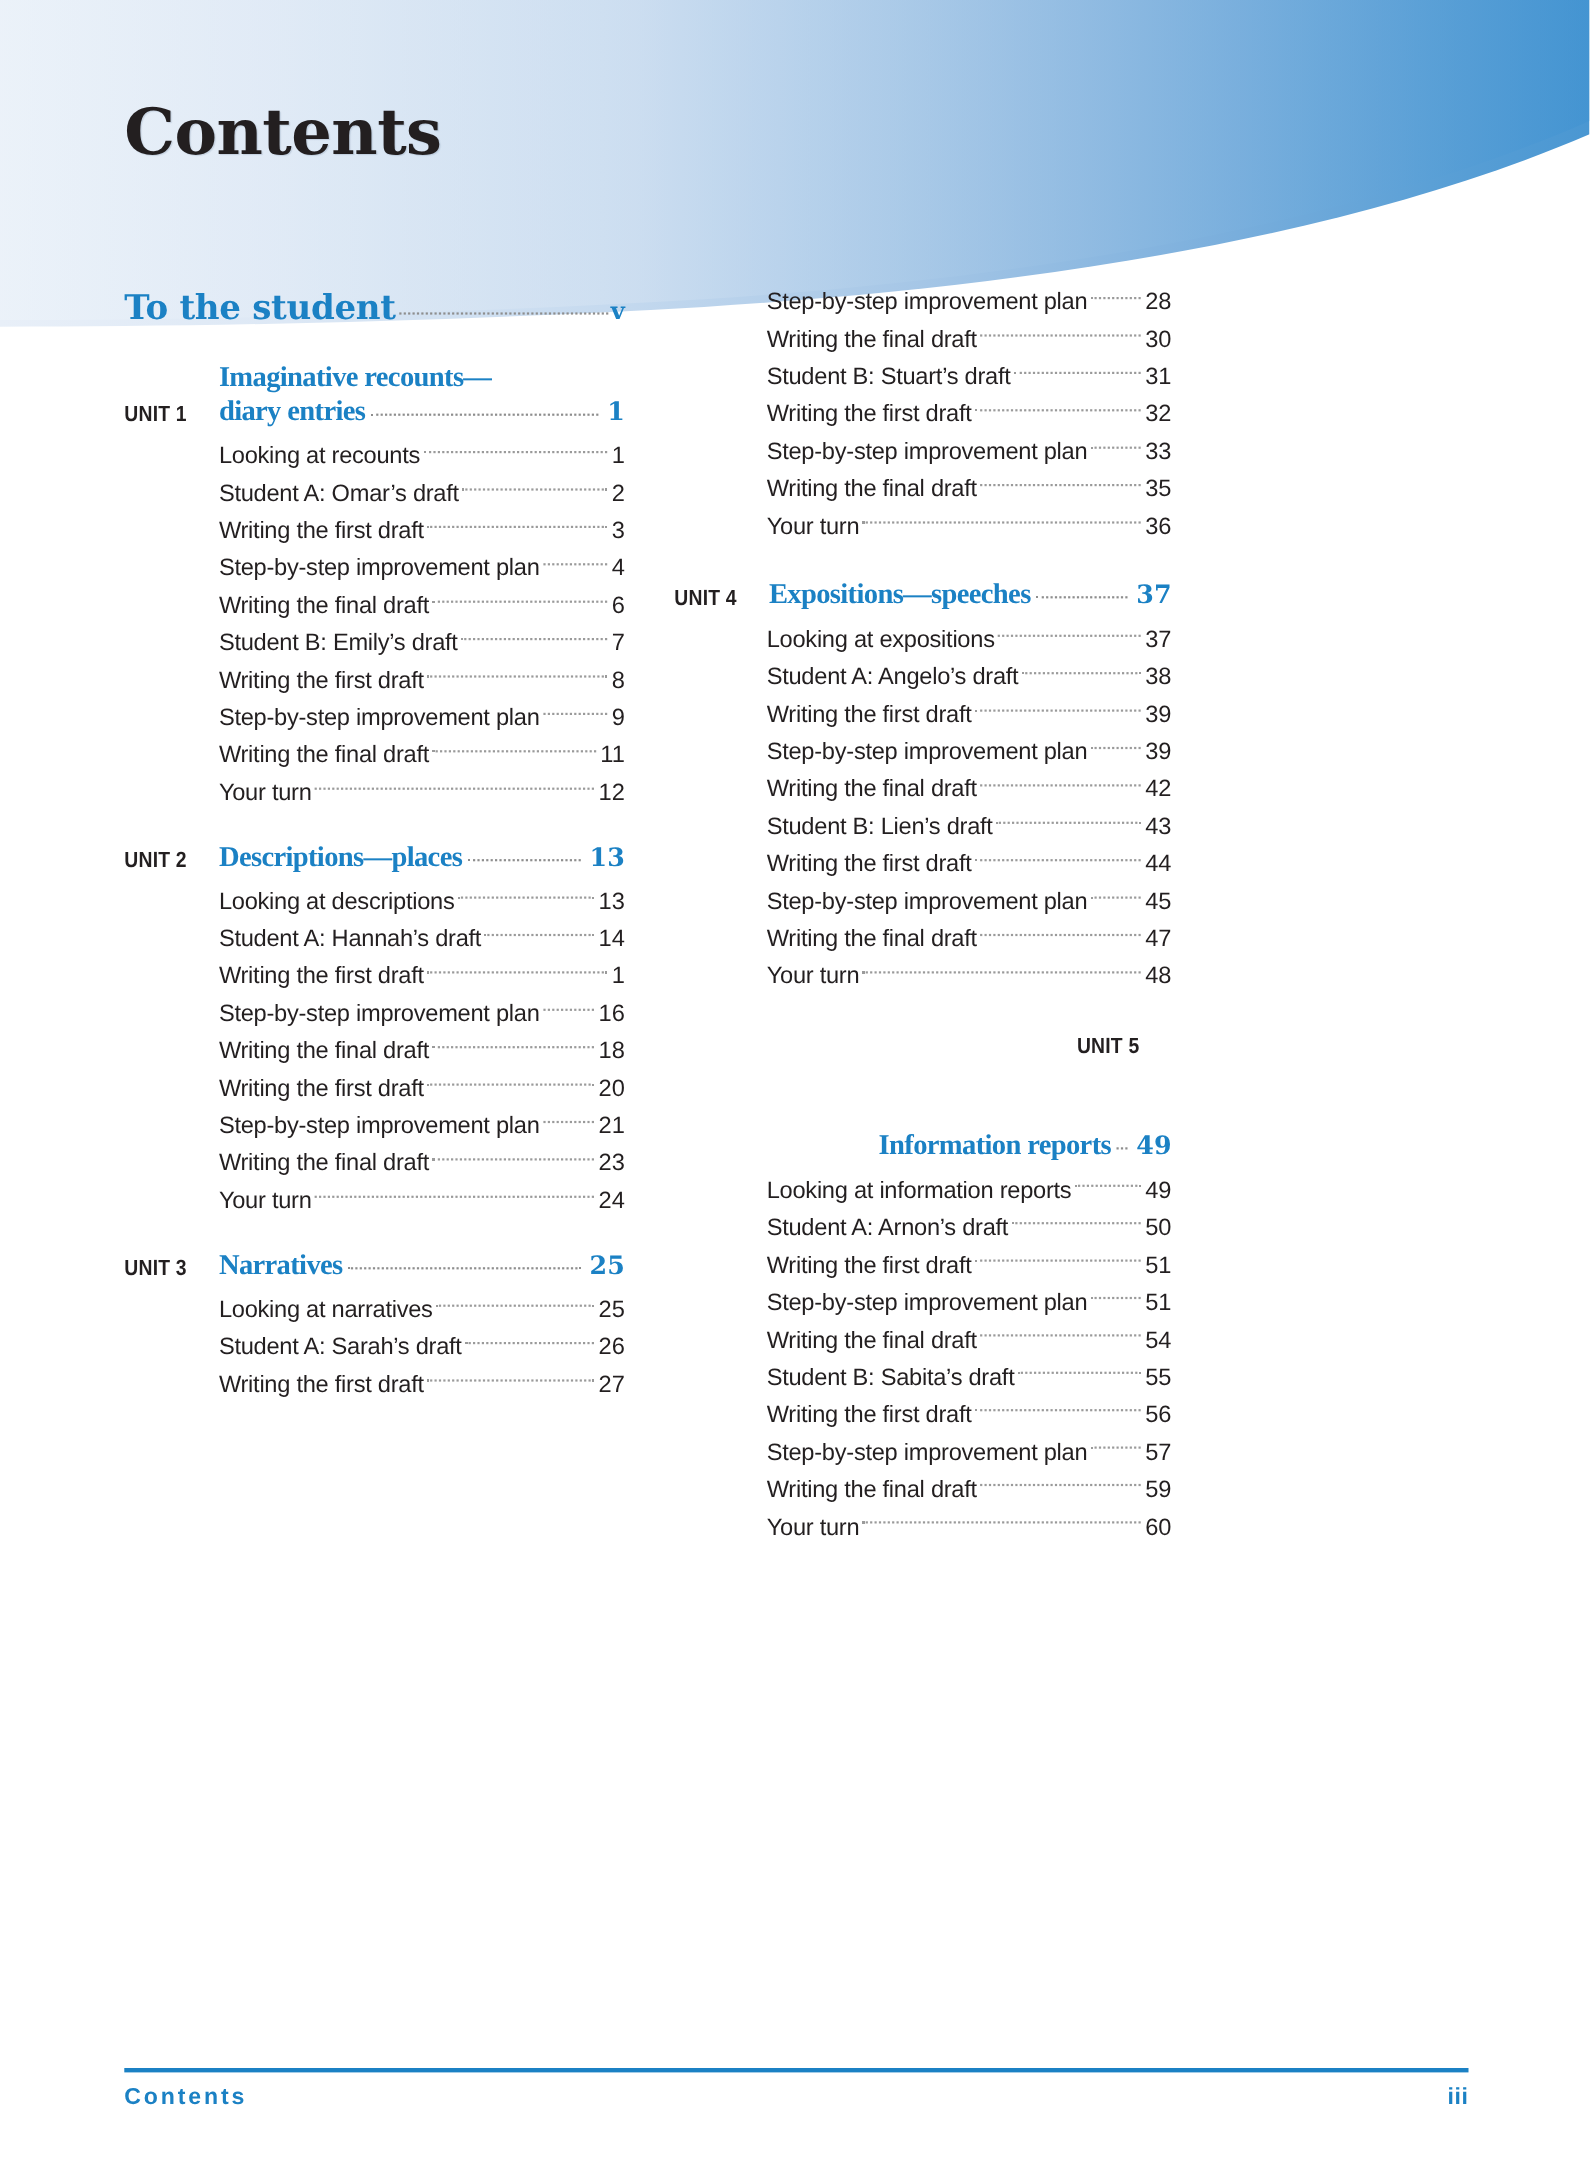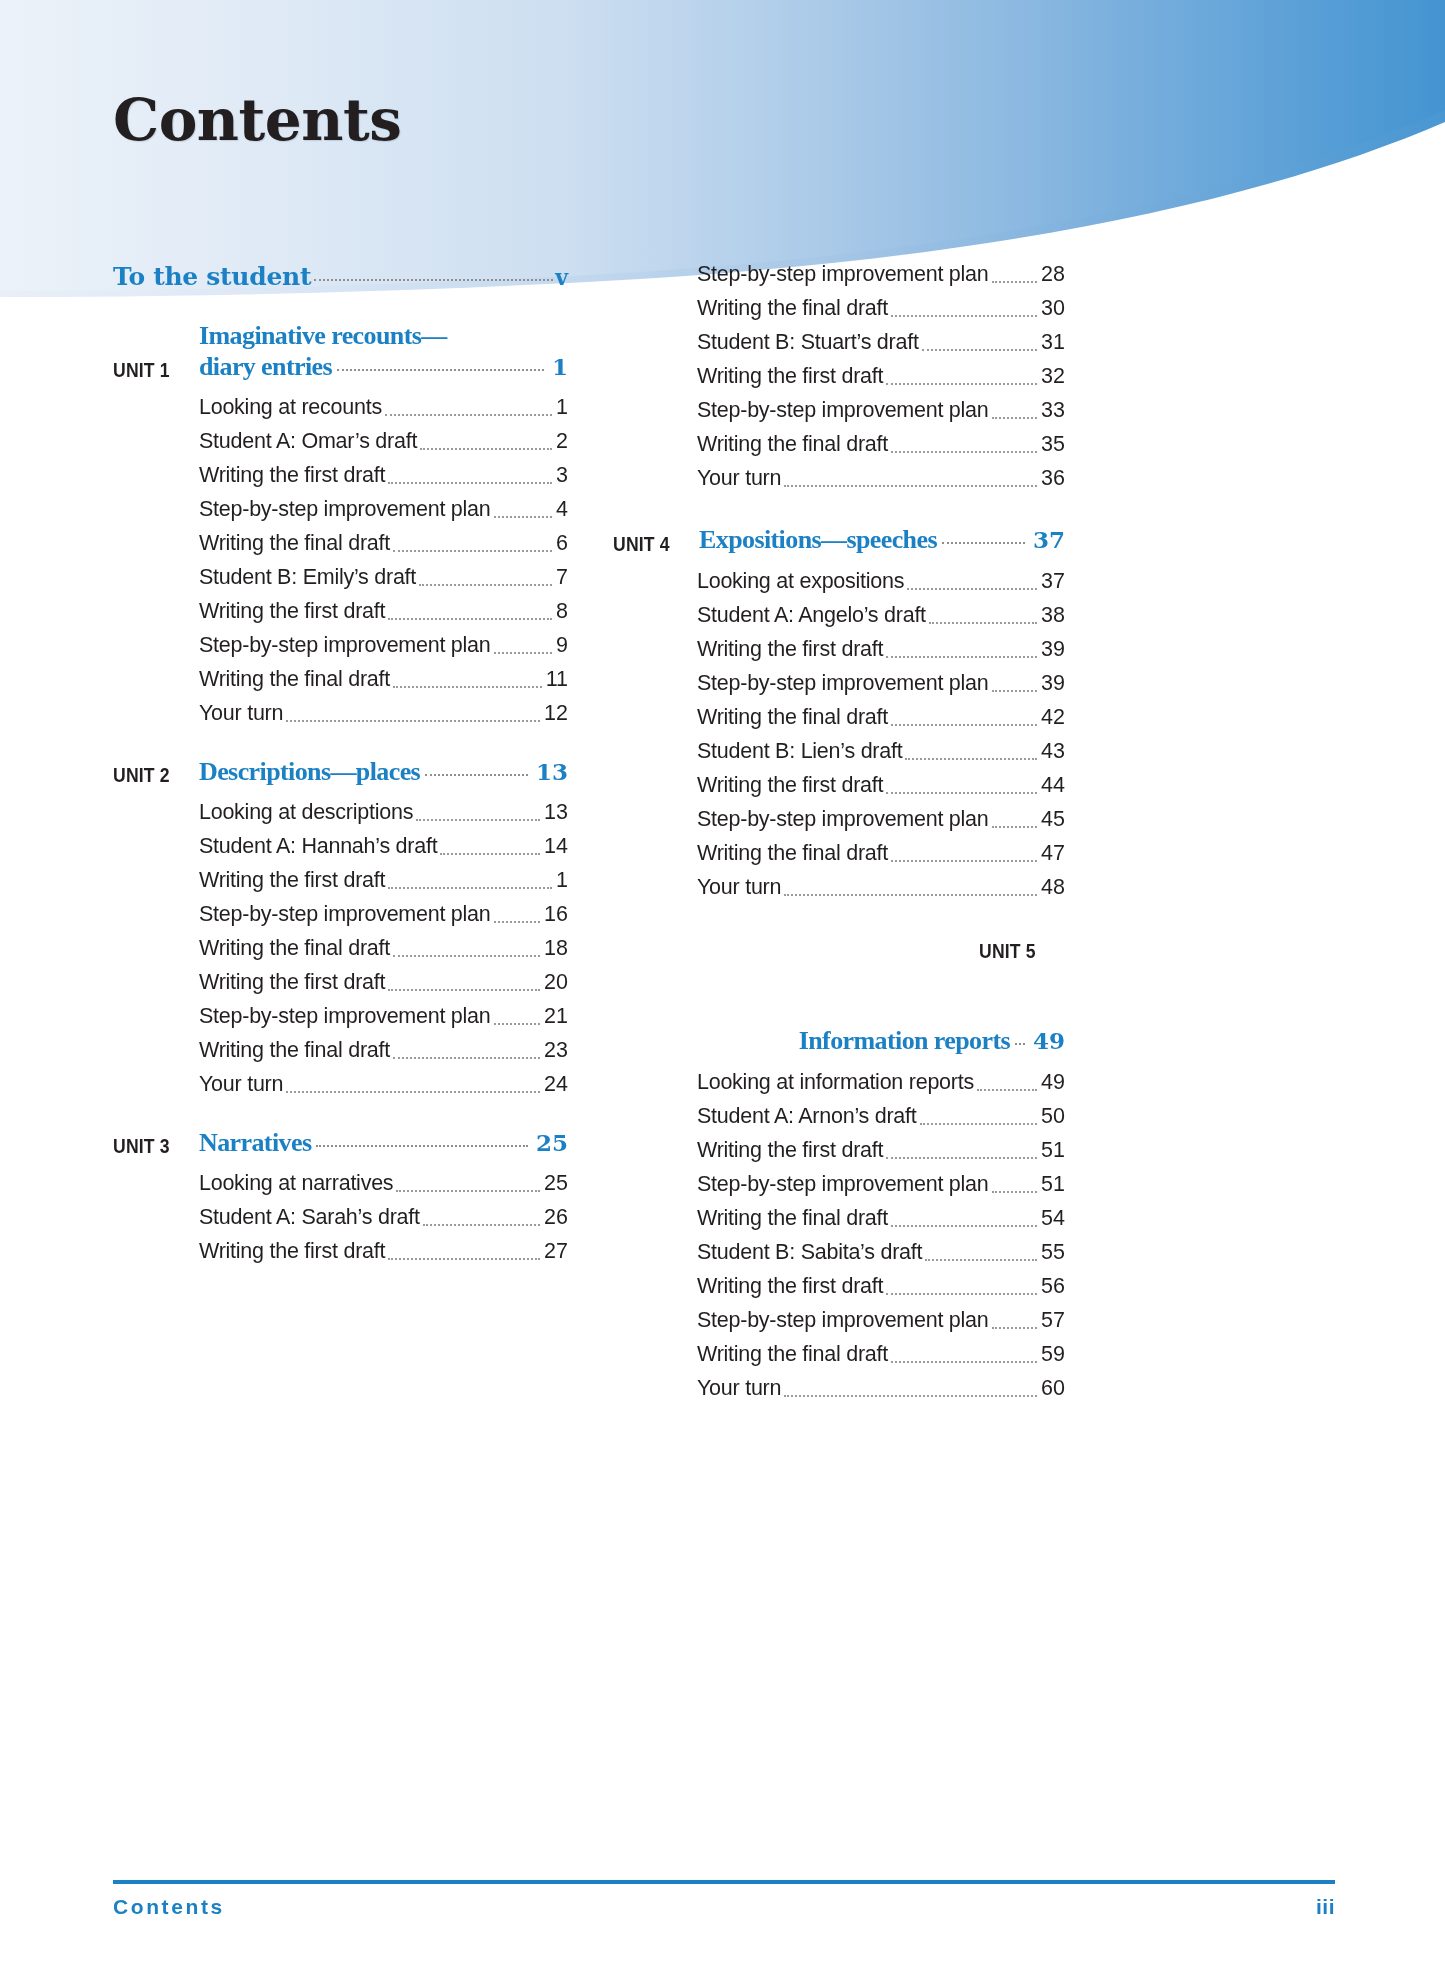--- a/index.html
+++ b/index.html
@@ -57,21 +57,21 @@
   
   .front-row {
     display: flex;
     align-items: baseline;
     margin-bottom: 20px;
     white-space: nowrap;
   }
   .front-label {
     font-family: "DejaVu Serif", serif;
     font-weight: bold;
-    font-size: 25px;
+    font-size: 31px;
     color: #1b81c4;
     letter-spacing: -0.3px;
   }
   .front-row .leader {
     flex: 1 1 auto;
     margin: 0 2px 0 3px;
     position: relative;
     top: -4px;
     border-bottom: 2px dotted #8e8e8e;
     min-width: 12px;
@@ -135,21 +135,21 @@
     color: #1b81c4;
     text-align: right;
     flex: 0 0 auto;
     padding-left: 4px;
   }
 
   
   .sub-list { margin-top: 4px; }
   .sub-row {
     display: flex;
-    align-items: flex-end;
+    align-items: center;
     white-space: nowrap;
     padding-top: 9px;
   }
   .sub-label {
     font-family: "Liberation Sans", sans-serif;
     font-weight: normal;
     font-size: 21.5px;
     color: #231f20;
     letter-spacing: -0.25px;
   }

